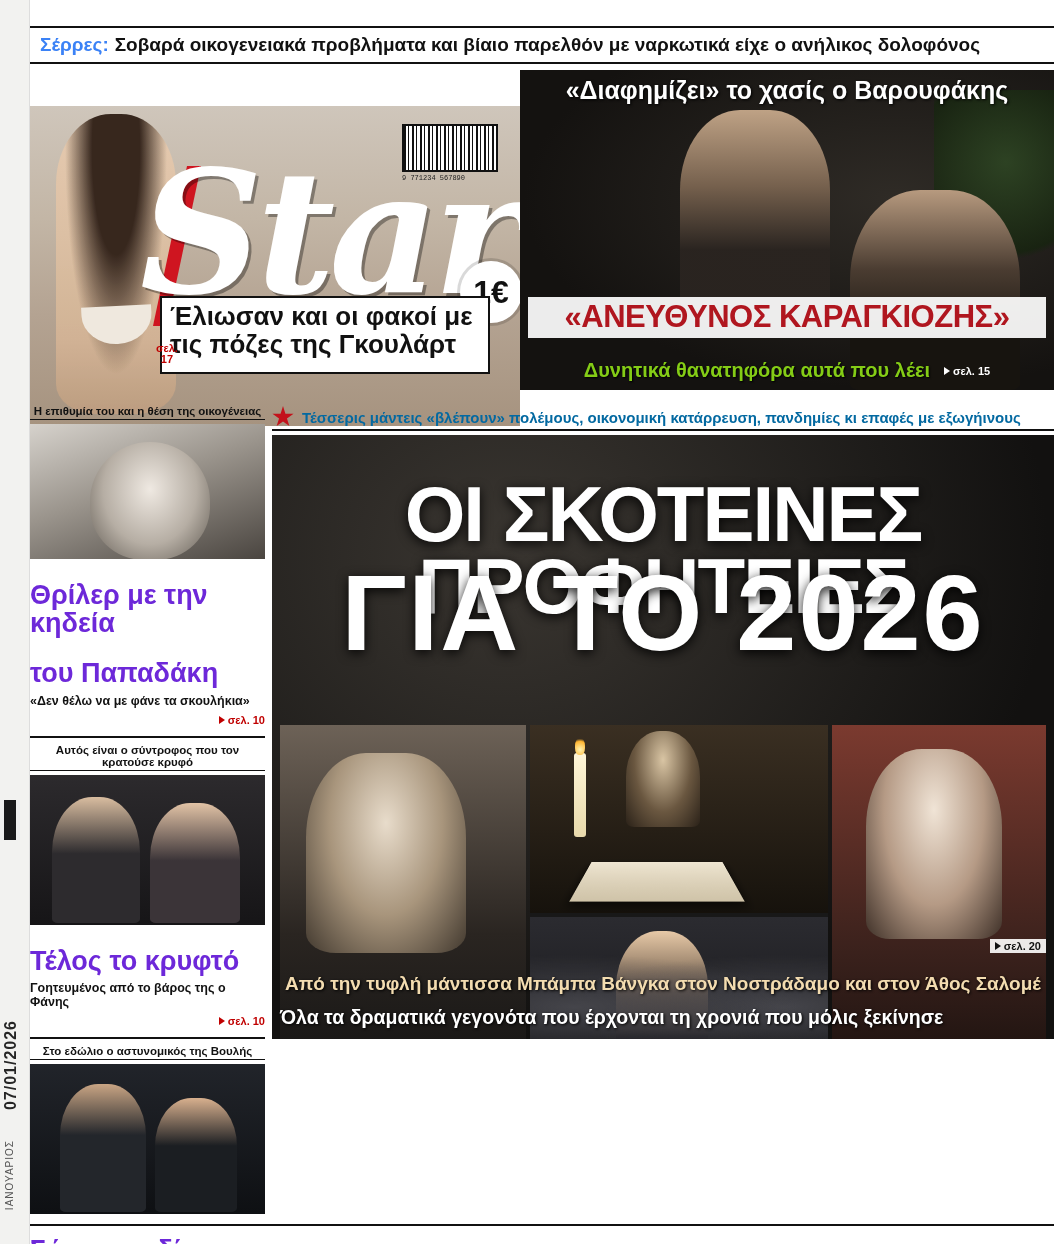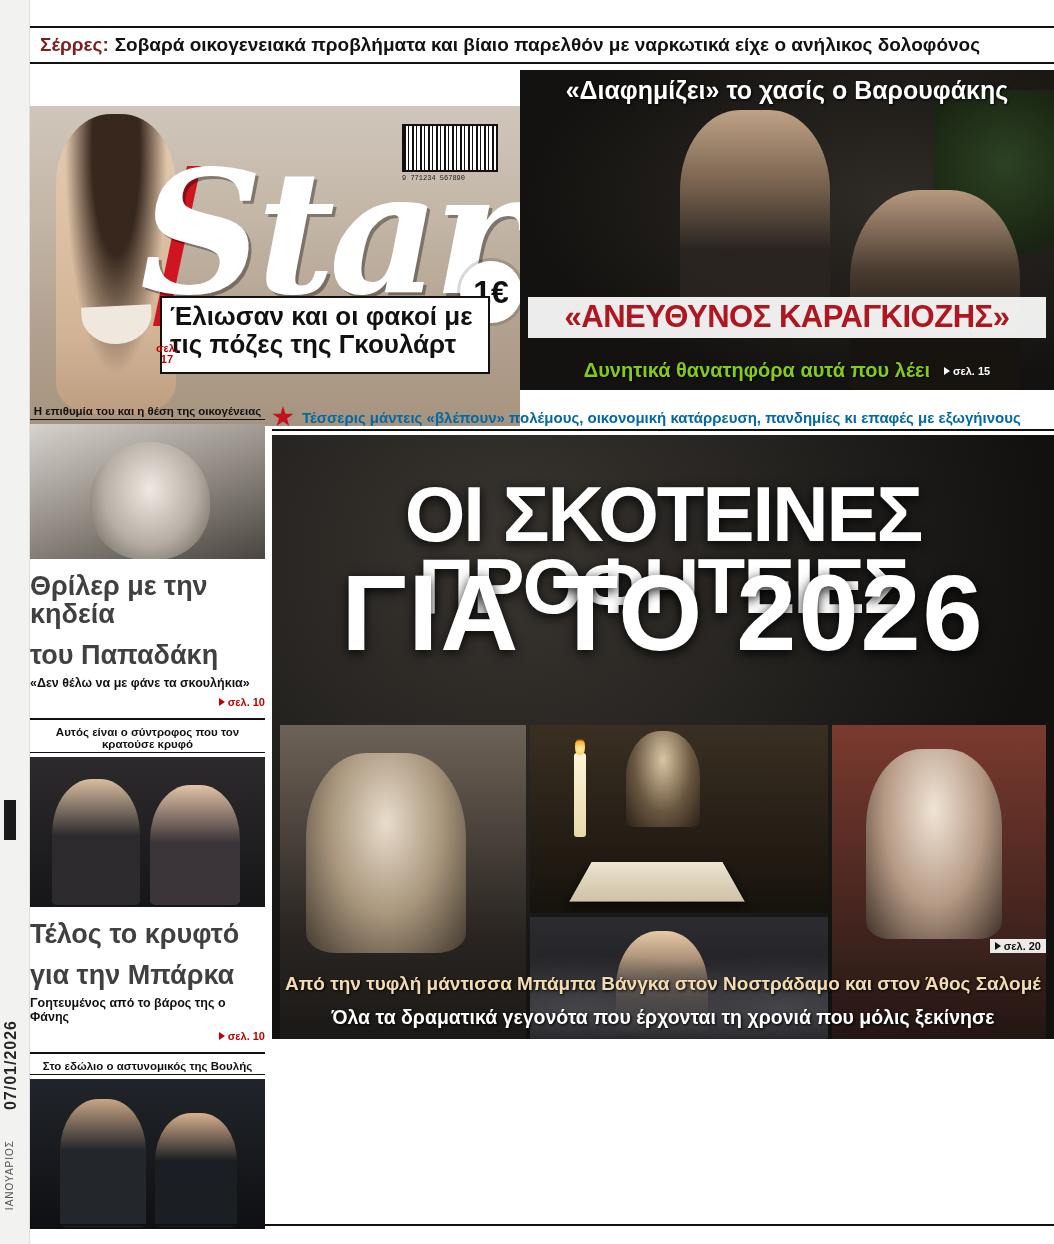--- a/index.html
+++ b/index.html
@@ -58,21 +58,21 @@
     left: 30px; top: 26px;
     width: 1024px; height: 38px;
     border-top: 2px solid #111;
     border-bottom: 2px solid #111;
     display: flex;
     align-items: center;
     padding: 0 10px;
     background: #fff;
   }
   .topstrip .city {
-    color: #7f1d1d;
+    color: #3b82f6;
     font-weight: bold;
     font-size: 19px;
     margin-right: 6px;
   }
   .topstrip .txt {
     color: #111;
     font-weight: bold;
     font-size: 19px;
     white-space: nowrap;
   }
@@ -316,22 +316,22 @@
     content:""; position:absolute; left:30px; top:20px; width:86px; height:128px;
     background: linear-gradient(180deg,#c9a584 0%, #23262b 40%);
     border-radius: 38px 38px 6px 6px/52px 52px 4px 4px;
   }
   .lc-photo.p3::after {
     content:""; position:absolute; left:125px; top:34px; width:82px; height:114px;
     background: linear-gradient(180deg,#d8b08e 0%, #1b1e22 42%);
     border-radius: 36px 36px 6px 6px/48px 48px 4px 4px;
   }
   .lc-head {
-    font-size: 27px; font-weight: bold; color: #404040; line-height: 1.02;
-    margin-top: 14px;
+    font-size: 27px; font-weight: bold; color: #6d28d9; line-height: 1.02;
+    margin-top: 23px;
   }
   .lc-sub {
     font-size: 12.5px; font-weight: bold; color: #111; margin-top: 6px;
   }
   .lc-rule { border-top: 2px solid #111; margin-top: 8px; }
   .lc-tagrow { text-align: right; margin-top: 2px; }
 
   
   .main {
     position: absolute;
@@ -458,21 +458,21 @@
     border-left: 6px solid #111;
   }
   .caption-1 {
     position: absolute; left: 8px; bottom: 44px; width: 766px;
     text-align: center;
     font-size: 19px; font-weight: bold; color: #f3dcb0;
     text-shadow: 1px 1px 3px #000;
   }
   .caption-2 {
     position: absolute; left: 8px; bottom: 10px; width: 766px;
-    text-align: center;
+    text-align: left;
     font-size: 19.5px; font-weight: bold; color: #ffffff;
     text-shadow: 1px 1px 3px #000;
   }
 
   .bottom-rule {
     position: absolute; left: 30px; top: 1224px; width: 1024px;
     border-top: 2px solid #111;
   }
 </style>
 </head>
@@ -549,21 +549,20 @@
           <span>10</span>
         </span>
       </div>
       <div class="lc-rule"></div>
     </div>
 
     <div style="margin-top:6px">
       <div class="lc-kicker">Αυτός είναι ο σύντροφος που τον κρατούσε κρυφό</div>
       <div class="lc-photo p2"></div>
       <div class="lc-head">Τέλος το κρυφτό</div>
-      <div class="lc-head">για την Μπάρκα</div>
       <div class="lc-sub">Γοητευμένος από το βάρος της ο Φάνης</div>
       <div class="lc-tagrow">
         <span class="pagetag">
           <span class="tri"></span>
           <span>σελ.</span>
           <span>10</span>
         </span>
       </div>
       <div class="lc-rule"></div>
     </div>

